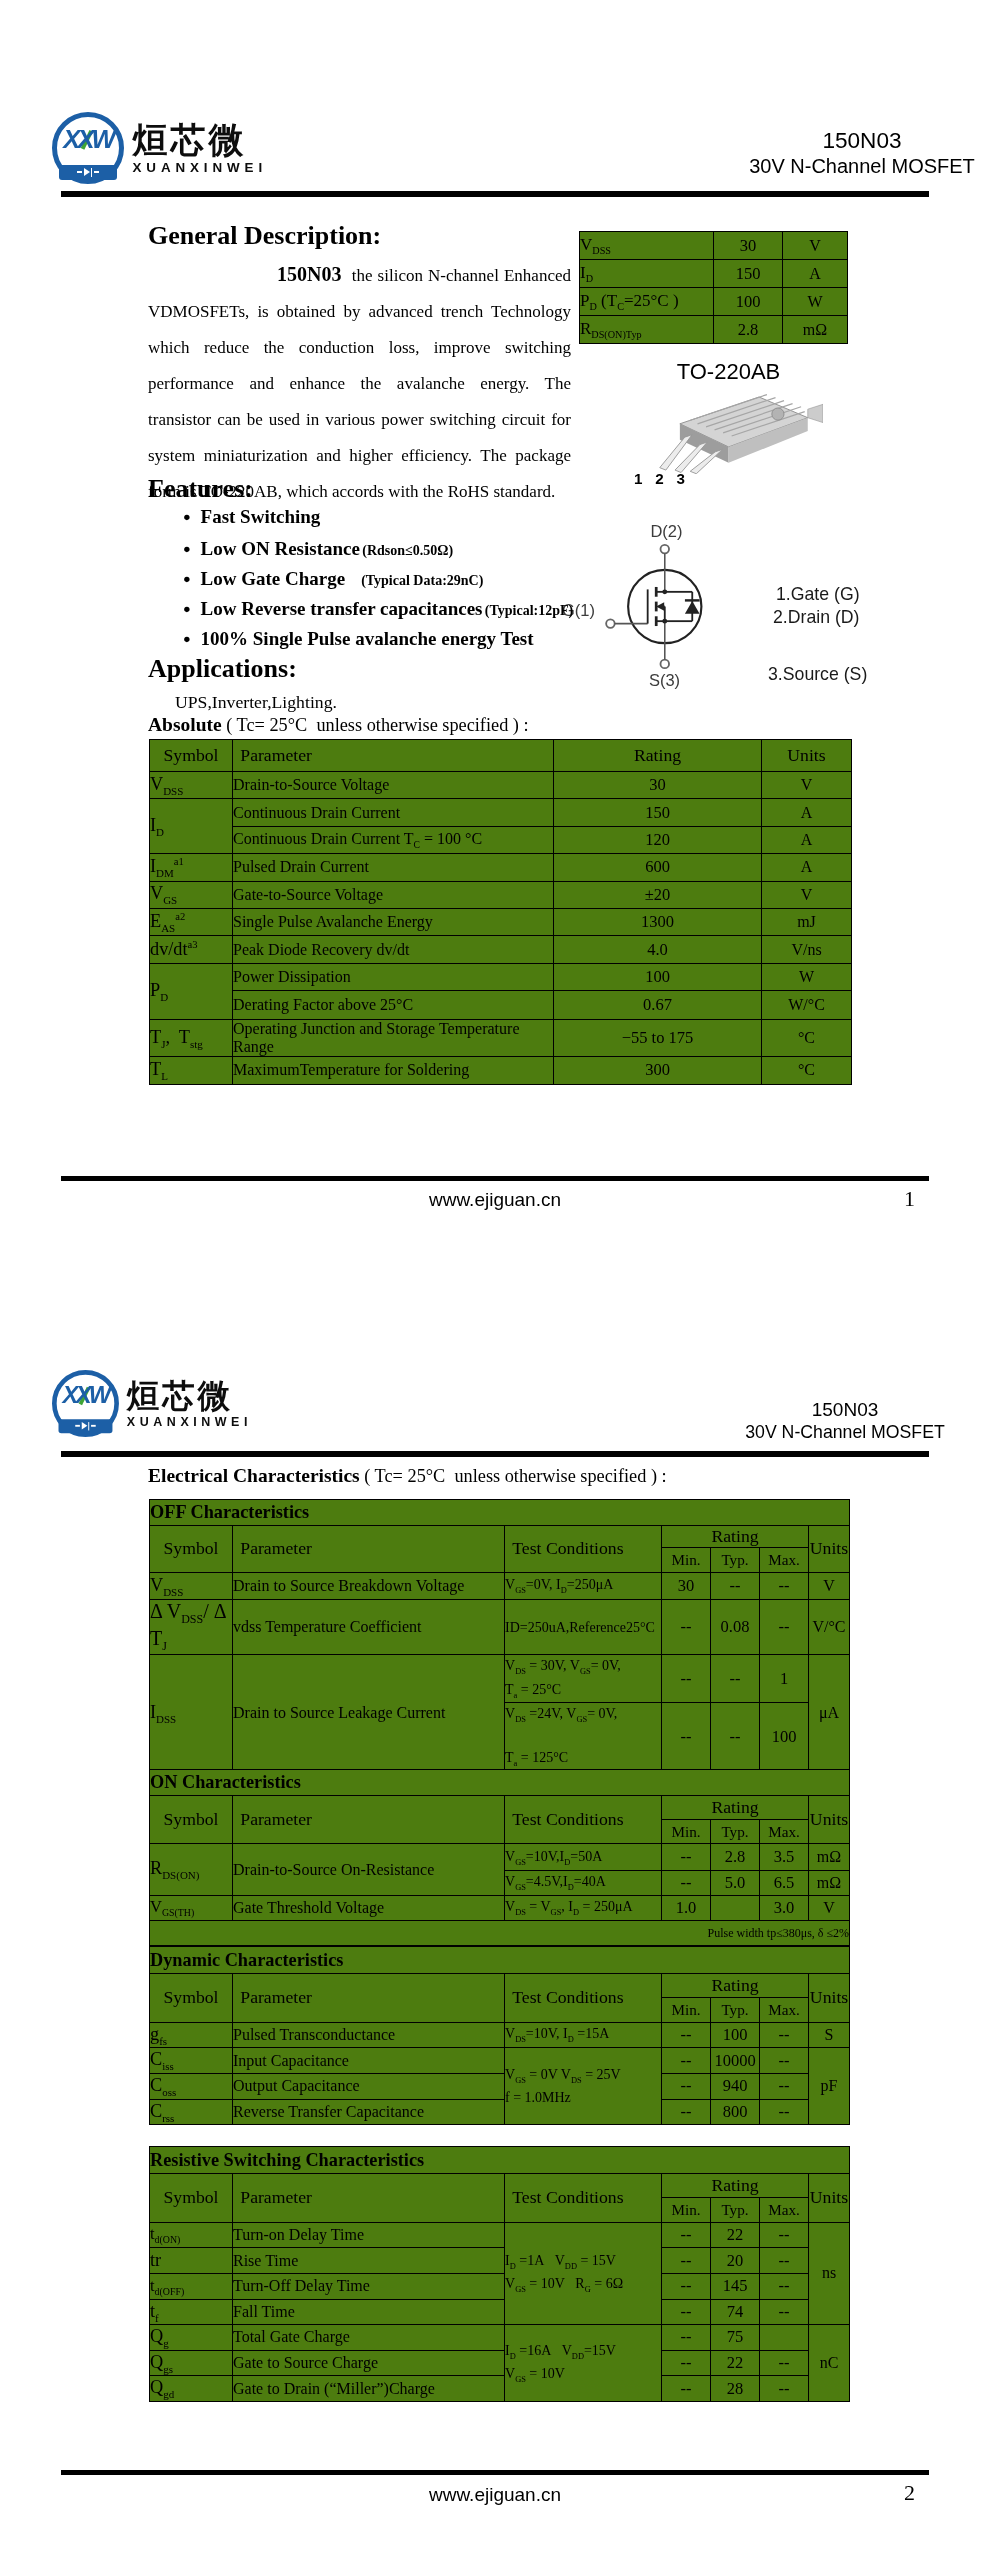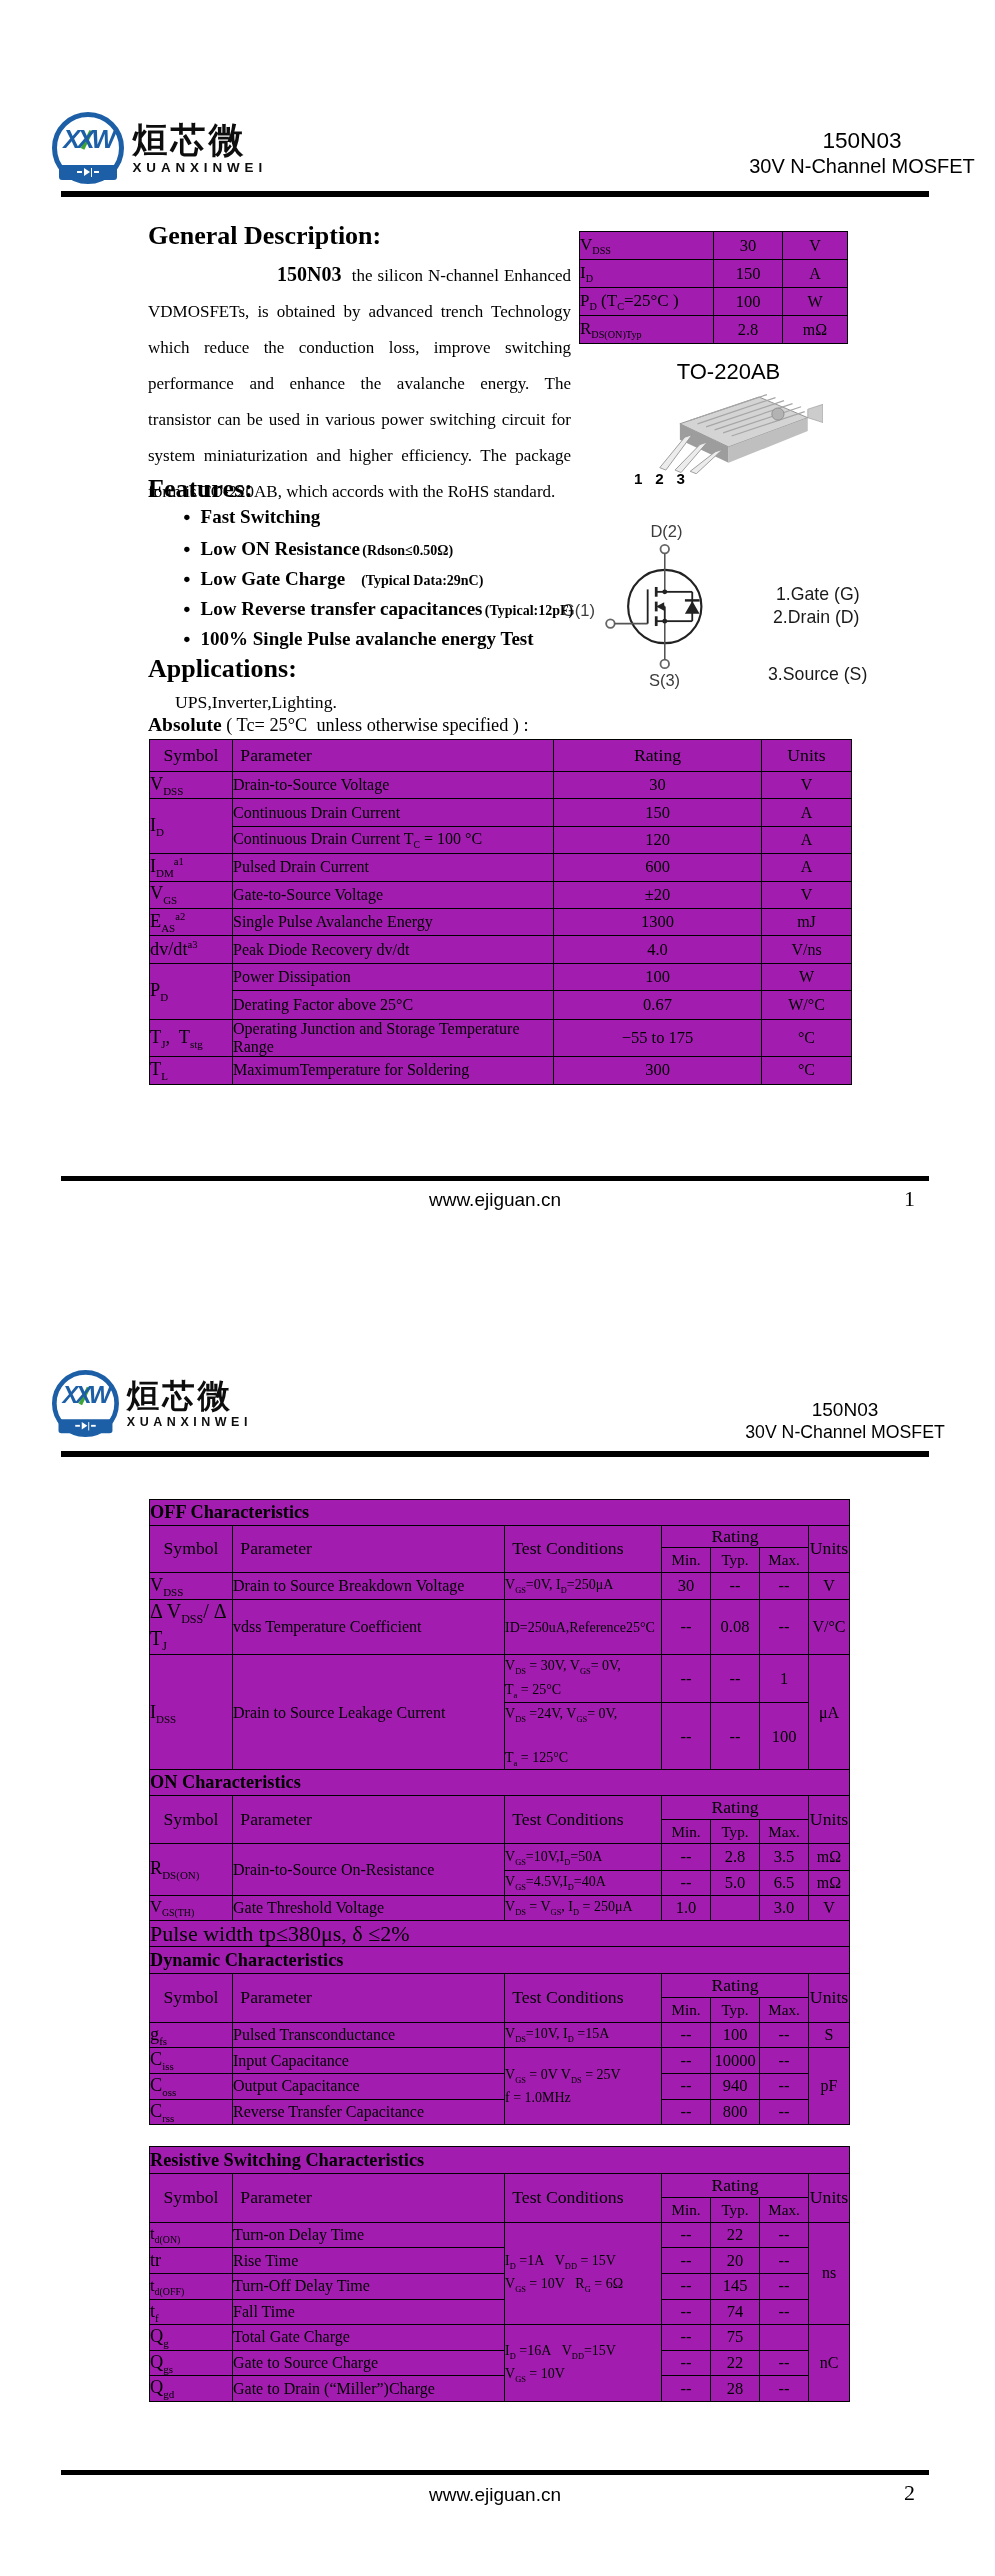--- a/index.html
+++ b/index.html
@@ -24,31 +24,31 @@
   .d-tri{width:0;height:0;border-top:4.3px solid transparent;border-bottom:4.3px solid transparent;border-left:6.7px solid #fff}
   .d-bar{width:1.8px;height:9.1px;background:#fff}
   .logo-cn{font:700 35px "Liberation Sans",sans-serif;color:#0d0d0d;letter-spacing:3px;line-height:37px}
   .logo-en{font:700 13.4px "Liberation Sans",sans-serif;color:#0d0d0d;letter-spacing:4.9px;margin-top:1.8px}
   
   .feat-item{position:absolute;left:183px;display:flex;align-items:baseline;white-space:nowrap}
   .feat-item .dot::before{content:"●";font-size:12.8px;margin-right:9.8px;position:relative;top:-1.8px}
   .feat-text{font-weight:700;font-size:19px}
   .feat-note{font-weight:700;font-size:14px;margin-left:2.4px}
   
-  table.dt{position:absolute;border-collapse:collapse;table-layout:fixed;background:#a21caf;border:1.8px solid #000}
+  table.dt{position:absolute;border-collapse:collapse;table-layout:fixed;background:#4d7c0f;border:1.8px solid #000}
   .dt td,.dt th{border:1.5px solid #000;vertical-align:middle;overflow:hidden;padding:0}
   .sec-title{font-weight:700;font-size:18.3px;text-align:left;padding-left:8.5px}
   .hth{font-size:17.7px;font-weight:400;text-align:center}
   .hth-s{font-size:15.2px;font-weight:400;text-align:center}
   .sym{font-size:18.3px;text-align:left;padding-left:7.3px}
   .par{font-size:16px;text-align:left;padding-left:7.3px}
   .cond{font-size:14px;text-align:left;padding-left:6.1px;line-height:1.5}
   .val{font-size:16.5px;text-align:center}
   .un{font-size:16px;text-align:center}
-  .note-row{font-size:22px;text-align:left;padding-left:8.5px}
+  .note-row{font-size:12px;text-align:right;padding-left:8.5px}
   sub{font-size:60%}
   sup{font-size:58%}
   .pin-label{font:700 15.2px "Liberation Sans",sans-serif;letter-spacing:4.3px}
   .mlabel{font:400 16.5px "Liberation Sans",sans-serif;color:#3c3c3c;text-align:center}
   .legend-item{position:absolute;font:400 17.7px "Liberation Sans",sans-serif;color:#1a1a1a}
   .to220-label{font:400 22px "Liberation Sans",sans-serif;text-align:center}
   .foot-url{font:400 19px "Liberation Sans",sans-serif;text-align:center}
   .foot-num{font:400 22px "Liberation Serif",serif}
 </style>
 </head>
@@ -306,20 +306,21 @@
     </div>
   </div>
 
   <div class="abs" style="left:726px;top:117px;width:238px;text-align:center">
     <div class="hdr-part" style="font-size:19px;line-height:23px">150N03</div>
     <div class="hdr-sub" style="font-size:17.7px;line-height:22px">30V N-Channel MOSFET</div>
   </div>
 
   <div class="rule" style="left:61px;top:170px;width:868px"></div>
 
+  <div class="abs mixhead" style="left:148px;top:184px"><b>Electrical Characteristics</b> ( Tc= 25°C&nbsp;&nbsp;unless otherwise specified ) :</div>
 
   <table class="dt" style="left:149px;top:218px;width:699px">
     <colgroup>
         <col style="width:83px">
         <col style="width:272px">
         <col style="width:157px">
         <col style="width:49px">
         <col style="width:49px">
         <col style="width:49px">
         <col style="width:41px">

